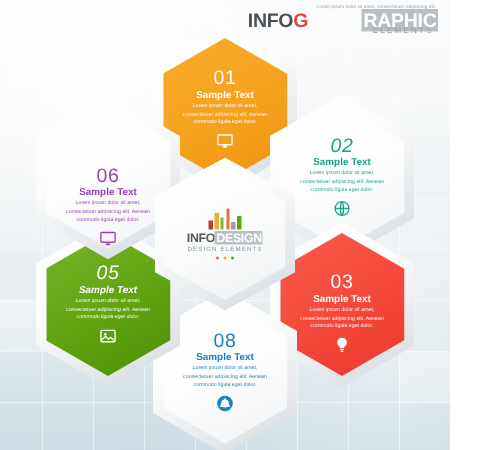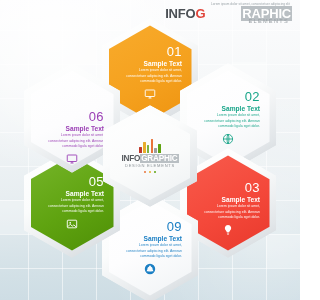--- a/index.html
+++ b/index.html
@@ -51,21 +51,21 @@
     clip-path:polygon(50% 0%,100% 25%,100% 75%,50% 100%,0% 75%,0% 25%);
     background:linear-gradient(150deg,#ffffff 0%,#fbfcfc 40%,#e2e6e9 78%,#cdd3d7 100%);
   }
   .hex .inner{
     position:absolute;left:6.5px;top:7.4px;right:6.5px;bottom:7.4px;
     clip-path:polygon(50% 0%,100% 25%,100% 75%,50% 100%,0% 75%,0% 25%);
     display:flex;flex-direction:column;align-items:center;justify-content:center;
     text-align:center;
   }
   .hex .inner.light{background:linear-gradient(155deg,#ffffff 0%,#fdfdfe 50%,#f0f3f5 100%);}
-  .hex .body{width:64px;text-align:right;}
+  .hex .body{width:64px;}
   .num{font-size:13px;font-weight:normal;letter-spacing:.4px;line-height:1;margin-bottom:2.5px;}
   .sample{font-size:6.6px;font-weight:bold;line-height:1;margin-bottom:1.2px;}
   .para{font-size:3.5px;line-height:1.52;opacity:.95;}
   .icoWrap{margin-top:3.5px;height:13px;display:flex;align-items:center;justify-content:center;}
   .icoWrap svg{display:block;}
 
   
   #hex-01{left:102px;top:18px;}
   #hex-02{left:180px;top:63px;}
   #hex-03{left:180px;top:148px;}
@@ -118,21 +118,21 @@
           </svg>
         </div>
       </div>
     </div>
   </div>
 
   <div class="hex" id="hex-02">
     <div class="outer"></div>
     <div class="inner light">
       <div class="body">
-        <div class="num" style="color:#18a589;">02</div>
+        <div class="num" style="color:#18a589;font-style:italic;">02</div>
         <div class="sample" style="color:#18a589;"><span>Sample</span> <span>Text</span></div>
         <div class="para" style="color:#18a589;">Lorem ipsum dolor sit amet, consectetuer adipiscing elit. Aenean commodo ligula eget dolor.</div>
         <div class="icoWrap">
           <svg width="12" height="12" viewBox="0 0 24 24" fill="none" stroke="#18a589" stroke-width="1.8">
             <circle cx="12" cy="12" r="9.2"></circle>
               <path d="M3 12h18M12 2.8c2.6 3 2.6 15.4 0 18.4M12 2.8c-2.6 3-2.6 15.4 0 18.4"></path>
           </svg>
         </div>
       </div>
     </div>
@@ -153,36 +153,36 @@
           </svg>
         </div>
       </div>
     </div>
   </div>
 
   <div class="hex" id="hex-04">
     <div class="outer"></div>
     <div class="inner light">
       <div class="body">
-        <div class="num" style="color:#1b7fc4;">09</div>
+        <div class="num" style="color:#1b7fc4;">08</div>
         <div class="sample" style="color:#1b7fc4;"><span>Sample</span> <span>Text</span></div>
         <div class="para" style="color:#1b7fc4;">Lorem ipsum dolor sit amet, consectetuer adipiscing elit. Aenean commodo ligula eget dolor.</div>
         <div class="icoWrap">
           <svg width="12" height="12" viewBox="0 0 24 24" fill="#1b7fc4">
             <path d="M12 1.6A10.4 10.4 0 1 0 22.4 12 10.4 10.4 0 0 0 12 1.6zm0 15.6A5.2 5.2 0 1 1 17.2 12 5.2 5.2 0 0 1 12 17.2z"></path>
             <path d="M12 4.2l2.4 4.2h-4.8zM19.1 16.4l-4.8.2 2.4-4.2zM4.9 16.4l2.4-4L9.7 16.6z" fill="#ffffff"></path>
           </svg>
         </div>
       </div>
     </div>
   </div>
 
   <div class="hex" id="hex-05">
     <div class="outer"></div>
-    <div class="inner" style="background:linear-gradient(150deg,#76b52a 0%,#5fa310 55%,#4e8f06 100%);">
+    <div class="inner" style="background:linear-gradient(150deg,#76b52a 0%,#5fa310 55%,#4e8f06 100%);font-style:italic;">
       <div class="body">
         <div class="num" style="color:#ffffff;">05</div>
         <div class="sample" style="color:#ffffff;"><span>Sample</span> <span>Text</span></div>
         <div class="para" style="color:#ffffff;">Lorem ipsum dolor sit amet, consectetuer adipiscing elit. Aenean commodo ligula eget dolor.</div>
         <div class="icoWrap">
           <svg width="12" height="12" viewBox="0 0 24 24" fill="none" stroke="#ffffff" stroke-width="1.8">
             <rect x="2.6" y="4.4" width="18.8" height="15.2" rx="1.4"></rect>
             <circle cx="8.4" cy="9.6" r="1.7" fill="#ffffff" stroke="none"></circle>
             <path d="M3.6 17.4l5-5 4 4 3-2.6 4.8 4.2"></path>
           </svg>
@@ -213,21 +213,21 @@
     <div class="inner">
       <div class="clogo">
         <div class="bars">
           <i style="height:6px;background:#c0392b;"></i>
           <i style="height:11px;background:#e8ae2c;"></i>
           <i style="height:8px;background:#7cb342;"></i>
           <i style="height:14px;background:#e8733a;"></i>
           <i style="height:5px;background:#9e9e9e;"></i>
           <i style="height:9px;background:#5fa310;"></i>
         </div>
-        <div class="ctitle"><span>INFO</span><span class="gry">GRAPHIC</span></div>
+        <div class="ctitle"><span>INFO</span><span class="gry">DESIGN</span></div>
         <div class="csub">DESIGN ELEMENTS</div>
         <div class="cdots">
           <i style="background:#e8733a;"></i>
           <i style="background:#e8ae2c;"></i>
           <i style="background:#5fa310;"></i>
         </div>
       </div>
     </div>
   </div>
 

